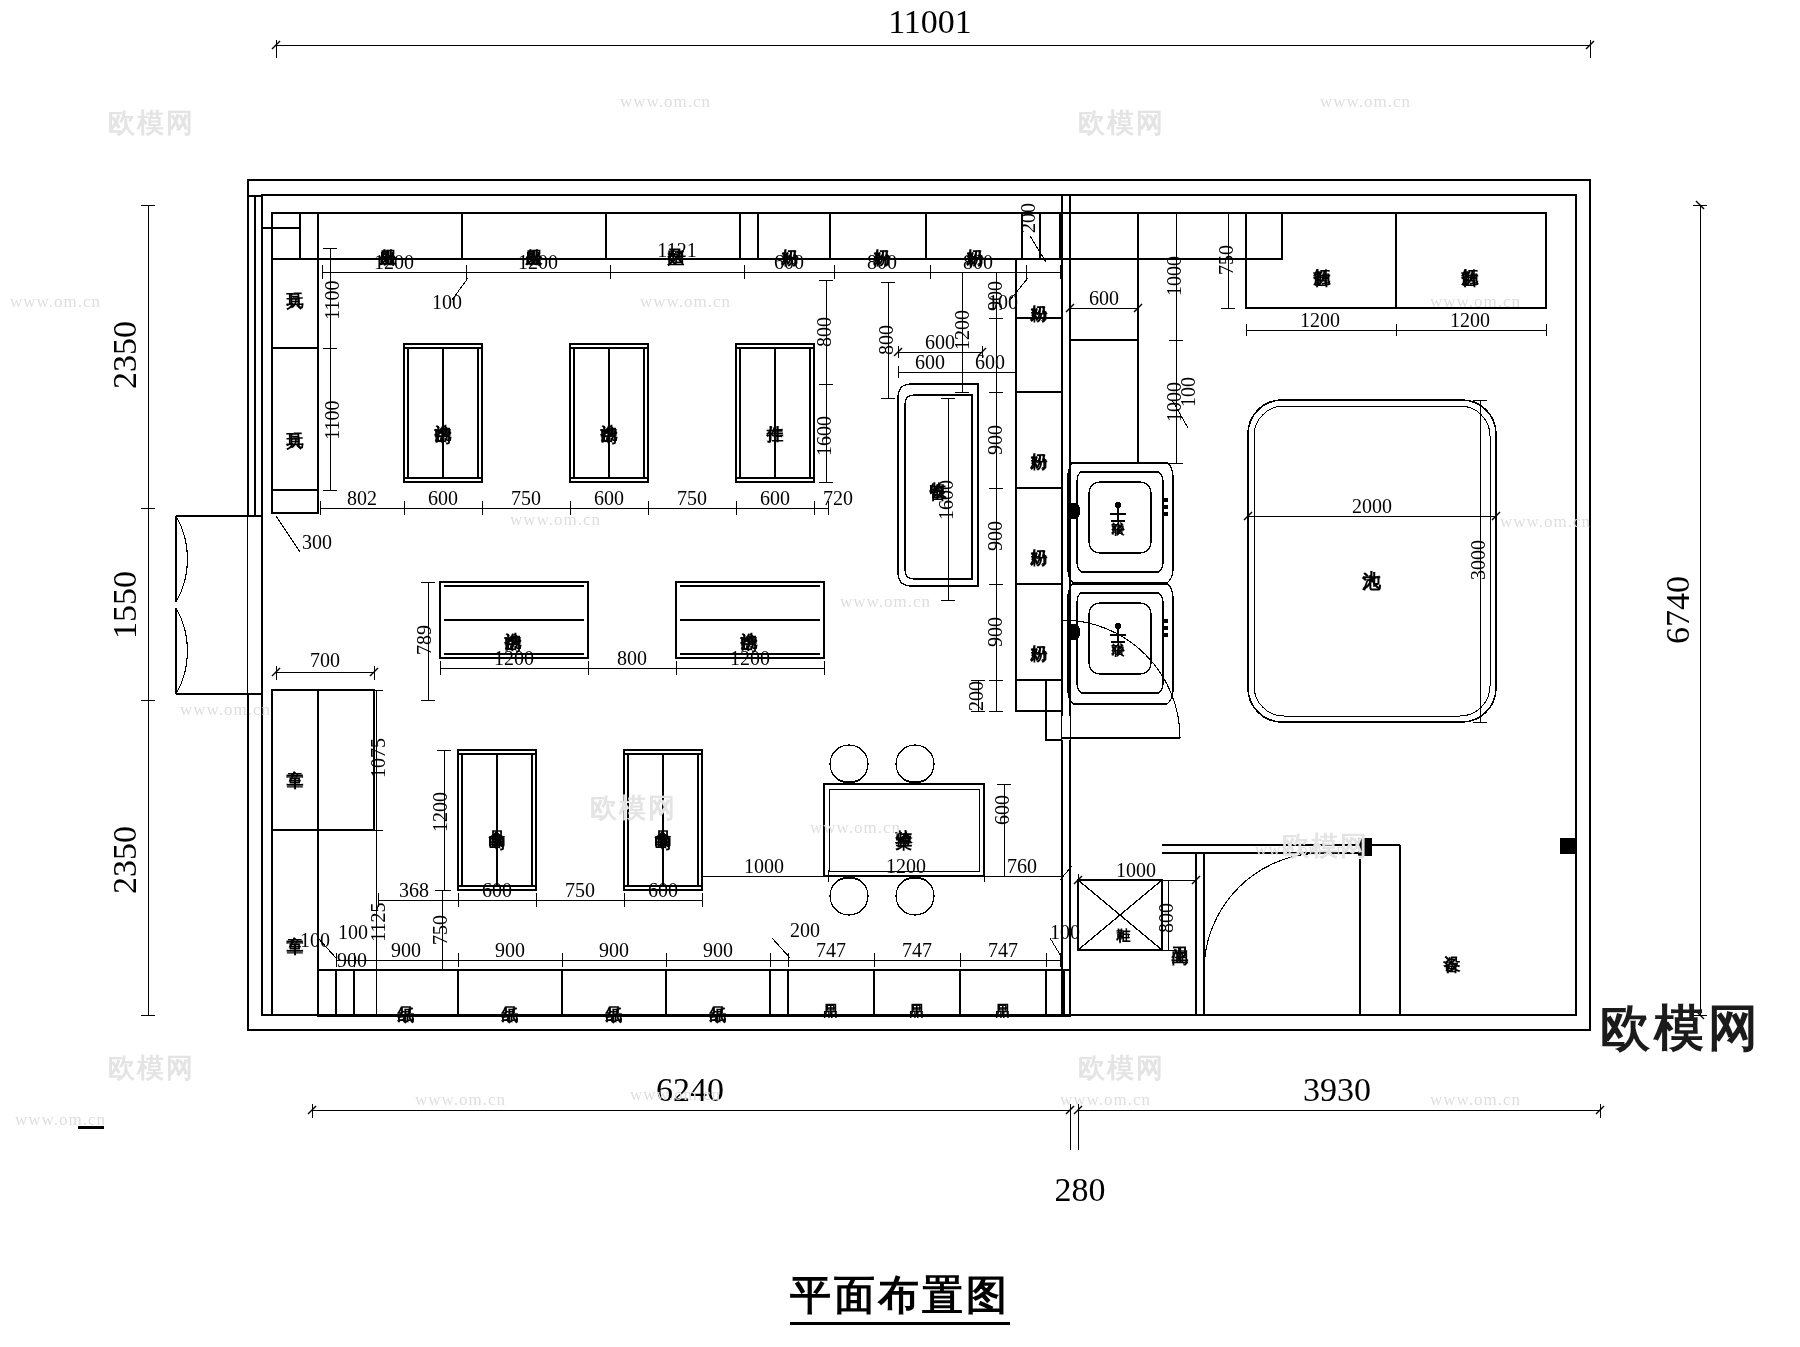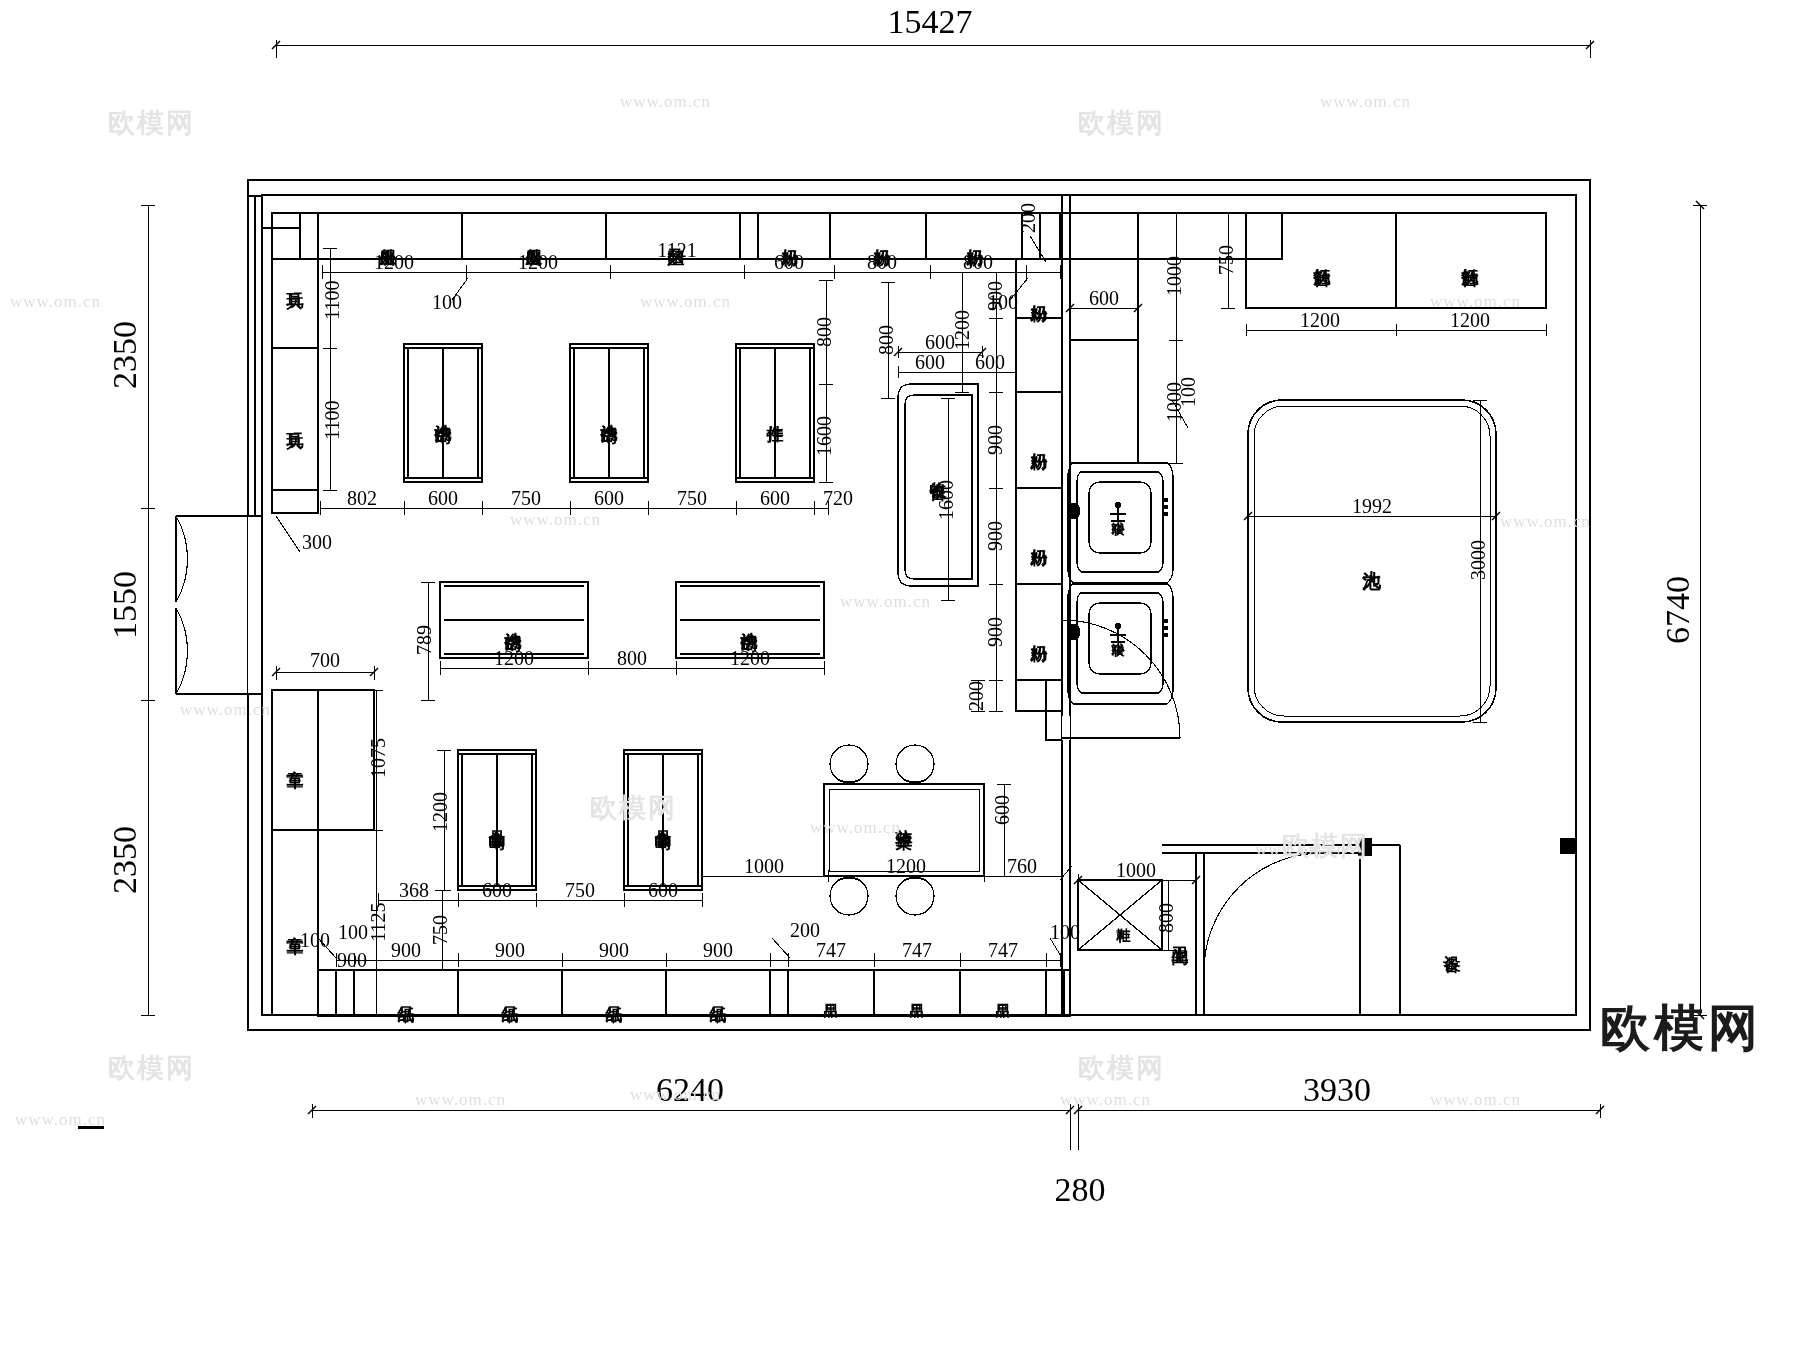--- a/index.html
+++ b/index.html
@@ -360,21 +360,21 @@
     <path d="M1168,880 L1168,950"></path>
     <path d="M1161,880 L1175,880 M1161,950 L1175,950"></path>
 
     <path d="M1060,880 L1072,866"></path>
 
     <path d="M978,680 L978,711"></path>
     <path d="M971,680 L985,680 M971,711 L985,711"></path>
   </g>
 </svg>
 
-<div class="t dimbig ctr" style="left:930px;top:22px">15427</div>
+<div class="t dimbig ctr" style="left:930px;top:22px">11001</div>
 <div class="t dimbig rot90c" style="left:125px;top:355px">2350</div>
 <div class="t dimbig rot90c" style="left:125px;top:605px">1550</div>
 <div class="t dimbig rot90c" style="left:125px;top:860px">2350</div>
 <div class="t dimbig rot90c" style="left:1678px;top:610px">6740</div>
 <div class="t dimbig ctr" style="left:690px;top:1090px">6240</div>
 <div class="t dimbig ctr" style="left:1337px;top:1090px">3930</div>
 <div class="t dimbig ctr" style="left:1080px;top:1190px">280</div>
 
 <div class="t cn cnv ctr" style="left:388px;top:236px">外出服</div>
 <div class="t cn cnv ctr" style="left:534px;top:236px">外出服</div>
@@ -463,21 +463,21 @@
 <div class="t cn cnv ctr" style="left:1322px;top:256px">抚触台</div>
 <div class="t cn cnv ctr" style="left:1470px;top:256px">抚触台</div>
 <div class="t dim ctr" style="left:1320px;top:320px">1200</div>
 <div class="t dim ctr" style="left:1470px;top:320px">1200</div>
 <div class="t dim rot90c" style="left:1188px;top:392px">100</div>
 
 <div class="t cn cnv ctr" style="left:1118px;top:512px;font-size:13px">小浴联</div>
 <div class="t cn cnv ctr" style="left:1118px;top:633px;font-size:13px">小浴联</div>
 
 <div class="t cn cnv ctr" style="left:1372px;top:555px;font-size:19px">大池</div>
-<div class="t dim ctr" style="left:1372px;top:506px">1992</div>
+<div class="t dim ctr" style="left:1372px;top:506px">2000</div>
 <div class="t dim rot90c" style="left:1478px;top:560px">3000</div>
 
 <div class="t cn cnv ctr" style="left:904px;top:818px">体验桌</div>
 <div class="t dim rot90c" style="left:1002px;top:810px">600</div>
 <div class="t dim ctr" style="left:764px;top:866px">1000</div>
 <div class="t dim ctr" style="left:906px;top:866px">1200</div>
 <div class="t dim ctr" style="left:1022px;top:866px">760</div>
 
 <div class="t cn cnv ctr" style="left:1124px;top:918px;font-size:14px">鞋柜</div>
 <div class="t dim ctr" style="left:1136px;top:870px">1000</div>
@@ -524,16 +524,17 @@
 
 <div class="wmcn" style="left:108px;top:105px">欧模网</div>
 <div class="wmcn" style="left:1078px;top:105px">欧模网</div>
 <div class="wmcn" style="left:590px;top:790px">欧模网</div>
 <div class="wmcn" style="left:1282px;top:828px">欧模网</div>
 <div class="wmcn" style="left:108px;top:1050px">欧模网</div>
 <div class="wmcn" style="left:1078px;top:1050px">欧模网</div>
 
 <div class="logo">欧模网</div>
 
+<div class="title"><span>平面布置图</span></div>
 
 <div style="position:absolute;left:78px;bottom:218px;width:26px;height:3px;background:#000"></div>
 
 </div>
 
 </body></html>

